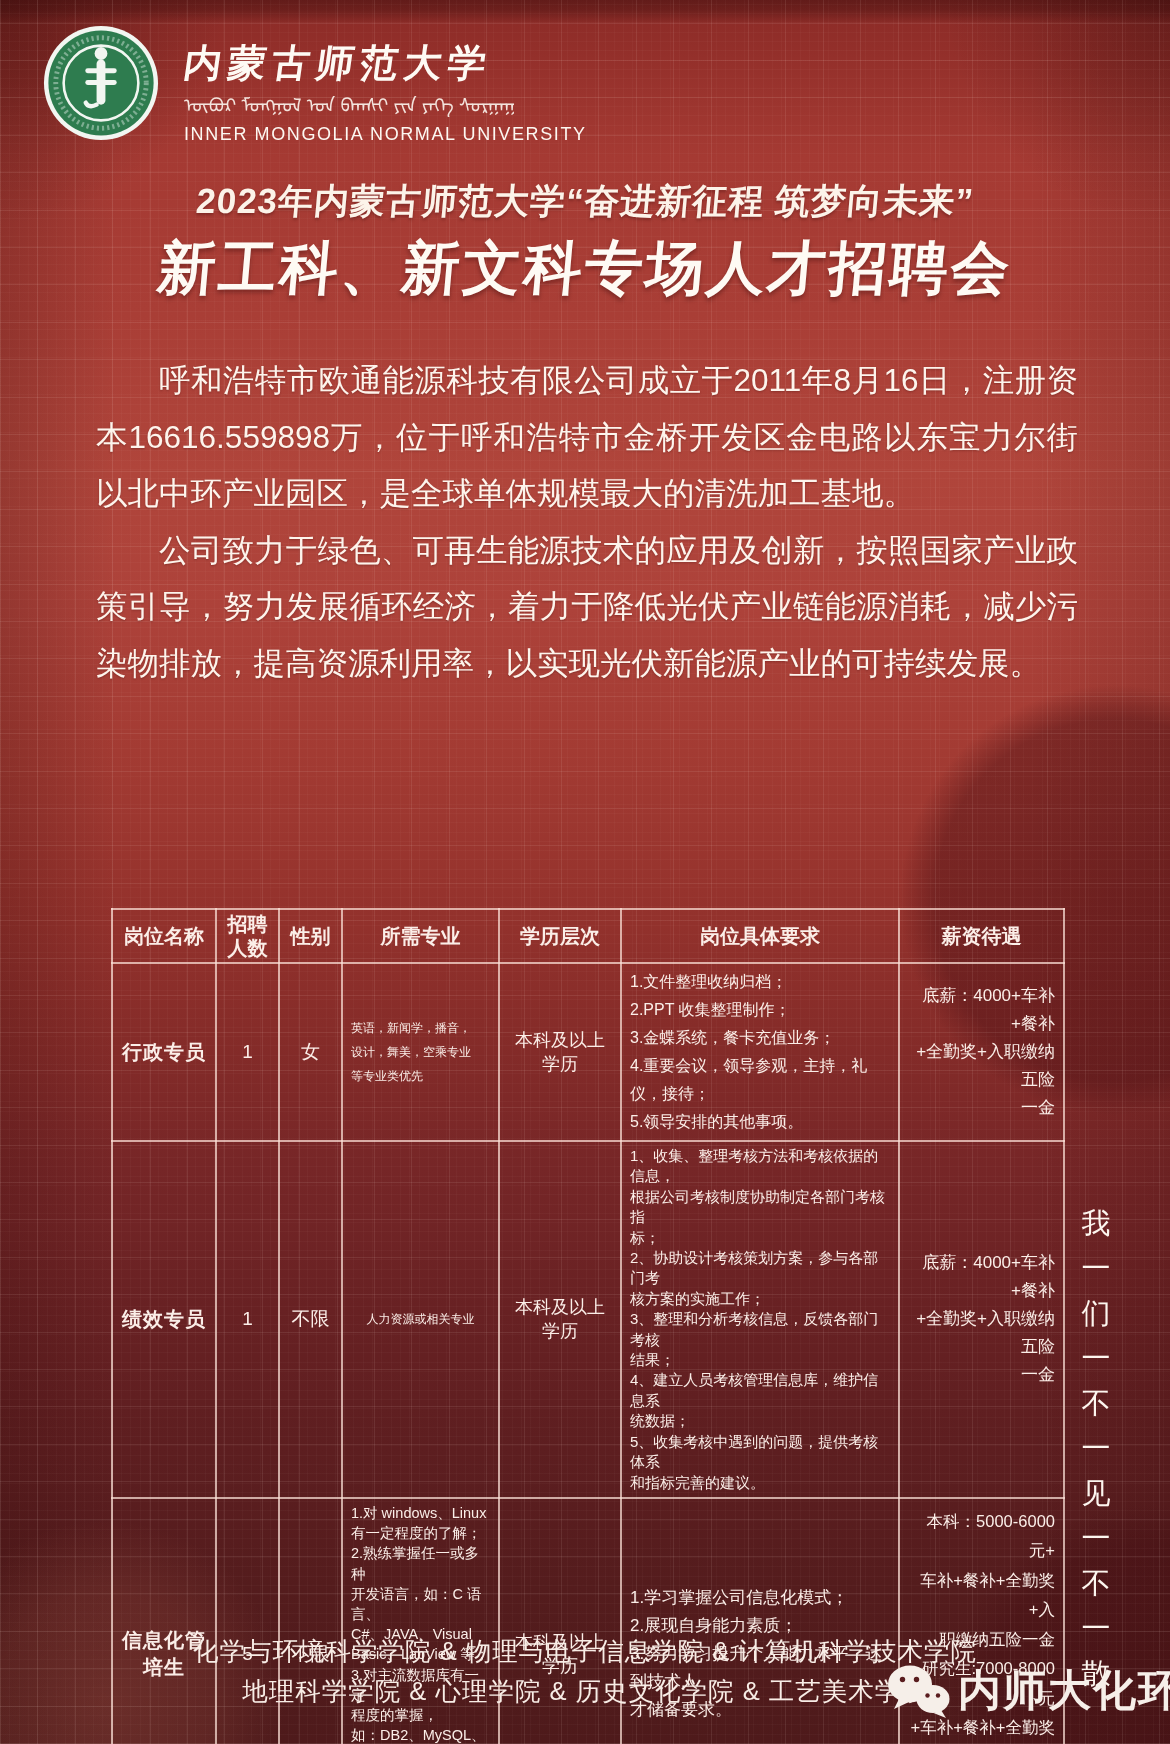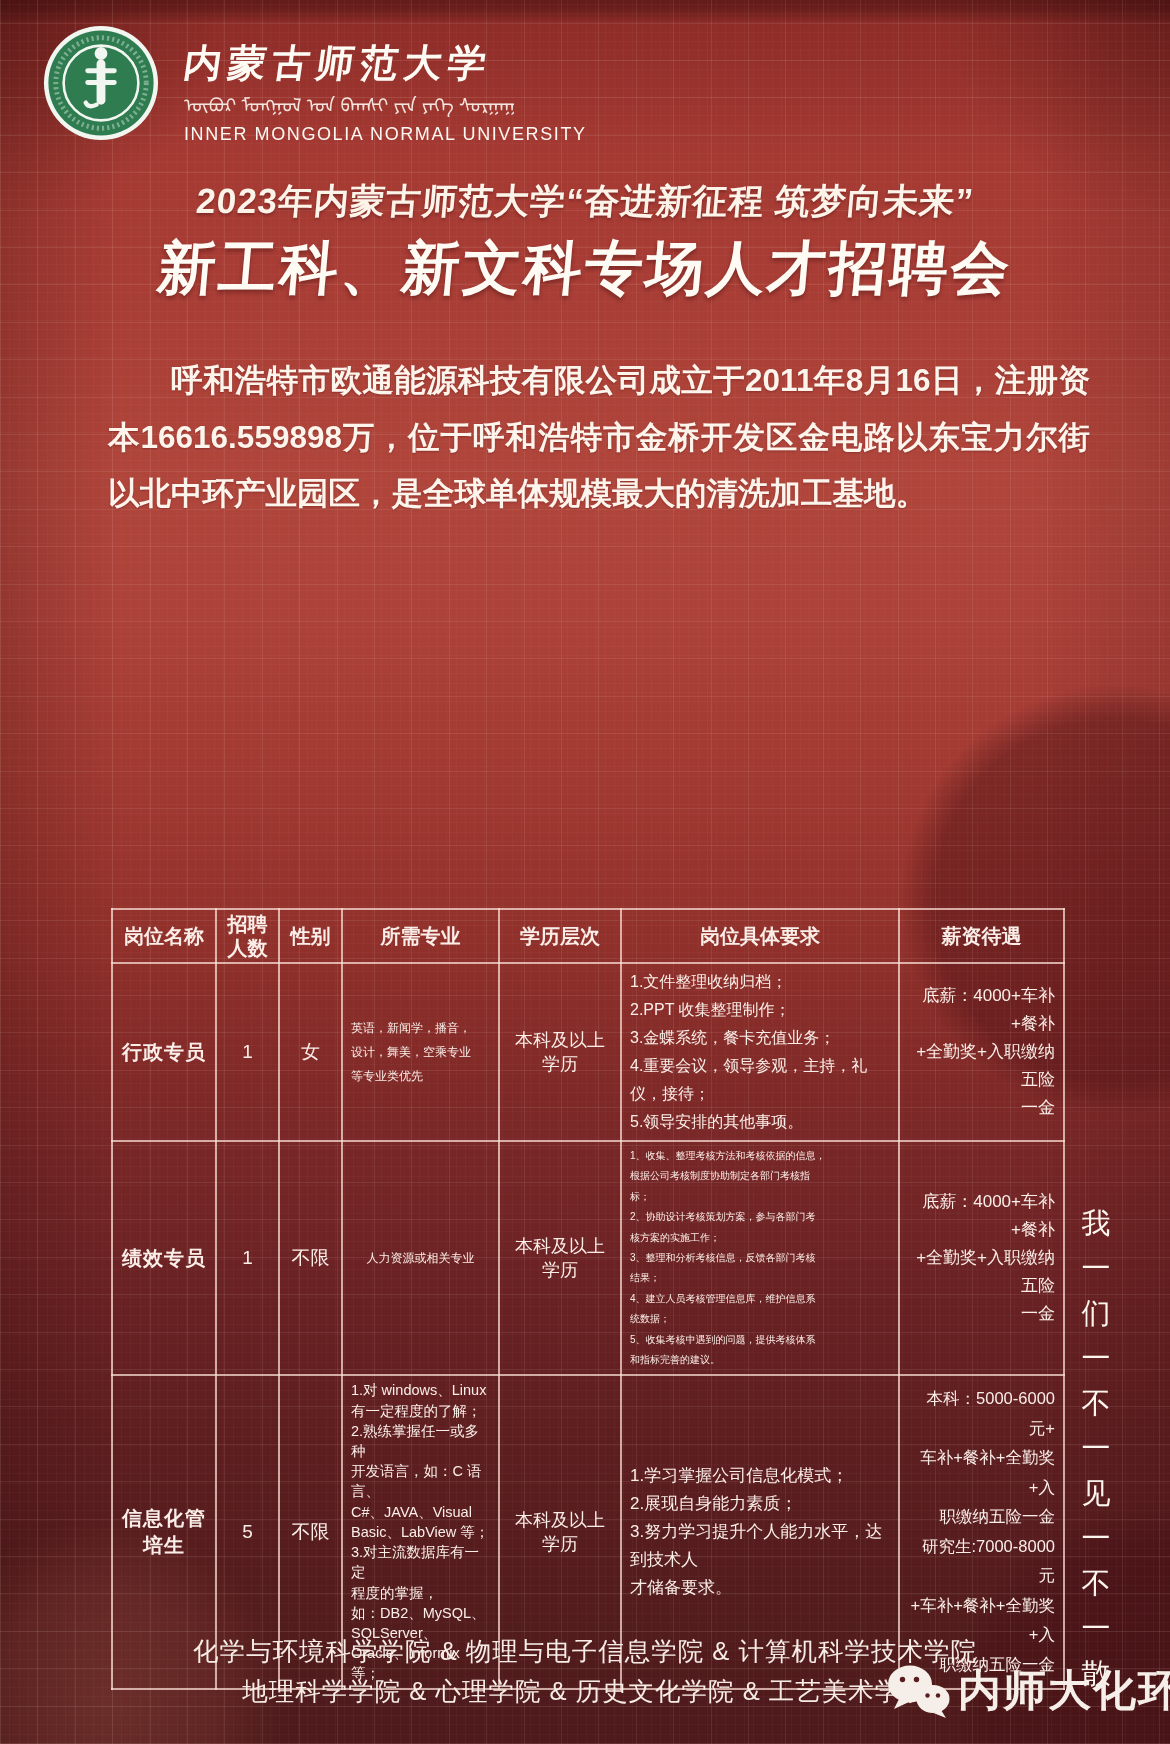--- a/index.html
+++ b/index.html
@@ -37,36 +37,36 @@
   .uni-mn{font-size:19px;letter-spacing:10px;color:#fbf3ec;opacity:.92;margin-top:6px;line-height:22px;white-space:nowrap;overflow:hidden;max-width:330px;}
   .uni-en{font-size:18px;letter-spacing:1.6px;color:#fdf8f2;margin-top:7px;font-weight:500;}
 
   
   .title1{position:absolute;left:0;top:178px;width:100%;text-align:center;font-size:35px;font-weight:700;
           letter-spacing:1px;color:#fcf3e9;transform:skewX(-5deg);text-shadow:0 2px 3px rgba(60,10,10,.35);}
   .title2{position:absolute;left:0;top:230px;width:100%;text-align:center;font-size:58px;font-weight:800;
           letter-spacing:3px;color:#fefaf4;transform:skewX(-5deg);text-shadow:0 3px 4px rgba(60,10,10,.4);}
 
   
-  .intro{position:absolute;left:108px;top:352px;width:982px;font-size:31.5px;line-height:56.5px;
-         font-weight:700;color:#fdf4ec;text-align:justify;text-shadow:0 1px 2px rgba(60,10,10,.3);}
+  .intro{position:absolute;left:96px;top:352px;width:982px;font-size:31.5px;line-height:56.5px;
+         font-weight:400;color:#fdf4ec;text-align:justify;text-shadow:0 1px 2px rgba(60,10,10,.3);}
   .intro p{margin:0;text-indent:2em;}
 
   
   table.jobs{position:absolute;left:111px;top:908px;width:952px;border-collapse:collapse;table-layout:fixed;
              color:#fbeee8;}
   .jobs th,.jobs td{border:2px solid rgba(252,226,216,.72);vertical-align:middle;padding:4px 8px;overflow:hidden;}
   .jobs th{font-size:20px;font-weight:700;line-height:24px;text-align:center;padding:2px 4px;}
   .c-pos{font-size:20px;font-weight:700;text-align:center;letter-spacing:1px;font-family:Liberation Serif, serif;}
   .c-num,.c-gen{font-size:19px;text-align:center;}
   .c-maj{font-size:12px;line-height:24px;text-align:left;white-space:pre-line;padding:6px 10px;}
   .c-edu{font-size:18px;text-align:center;border-radius:18px;}
   .c-req{font-size:16px;line-height:28px;text-align:left;white-space:pre-line;padding:6px 12px;}
   .c-sal{font-size:17px;line-height:28px;text-align:right;white-space:pre-line;padding:4px 6px;}
-  tr.r2 .c-req{font-size:10px;line-height:20.4px;}
+  tr.r2 .c-req{font-size:15px;line-height:20.4px;}
   tr.r2 .c-maj{text-align:center;margin-left:41px;}
   tr.r3 .c-maj{font-size:14.5px;line-height:20.2px;padding:4px 8px;}
   tr.r3 .c-req{font-size:17px;line-height:28px;}
   tr.r3 .c-sal{line-height:29.5px;font-size:16.5px;}
 
   
   .slogan{position:absolute;left:1074px;top:1201px;width:44px;text-align:center;font-size:29px;line-height:45px;
           color:#fdf6ef;white-space:pre-line;font-weight:500;}
 
   
@@ -99,20 +99,21 @@
       <div class="uni-mn">ᠥᠪᠥᠷ ᠮᠣᠩᠭᠣᠯ ᠤᠨ ᠪᠠᠭᠰᠢ ᠶᠢᠨ ᠶᠡᠬᠡ ᠰᠤᠷᠭᠠᠭᠤᠯᠢ</div>
       <div class="uni-en">INNER MONGOLIA NORMAL UNIVERSITY</div>
     </div>
   </div>
 
   <div class="title1">2023年内蒙古师范大学“奋进新征程 筑梦向未来”</div>
   <div class="title2">新工科、新文科专场人才招聘会</div>
 
   <div class="intro">
     <p>呼和浩特市欧通能源科技有限公司成立于2011年8月16日，注册资本16616.559898万，位于呼和浩特市金桥开发区金电路以东宝力尔街以北中环产业园区，是全球单体规模最大的清洗加工基地。</p>
+    <p>公司致力于绿色、可再生能源技术的应用及创新，按照国家产业政策引导，努力发展循环经济，着力于降低光伏产业链能源消耗，减少污染物排放，提高资源利用率，以实现光伏新能源产业的可持续发展。</p>
   </div>
 
   <table class="jobs">
     <colgroup>
       <col style="width:104px">
         <col style="width:63px">
         <col style="width:63px">
       <col style="width:157px">
         <col style="width:122px">
         <col style="width:278px">

